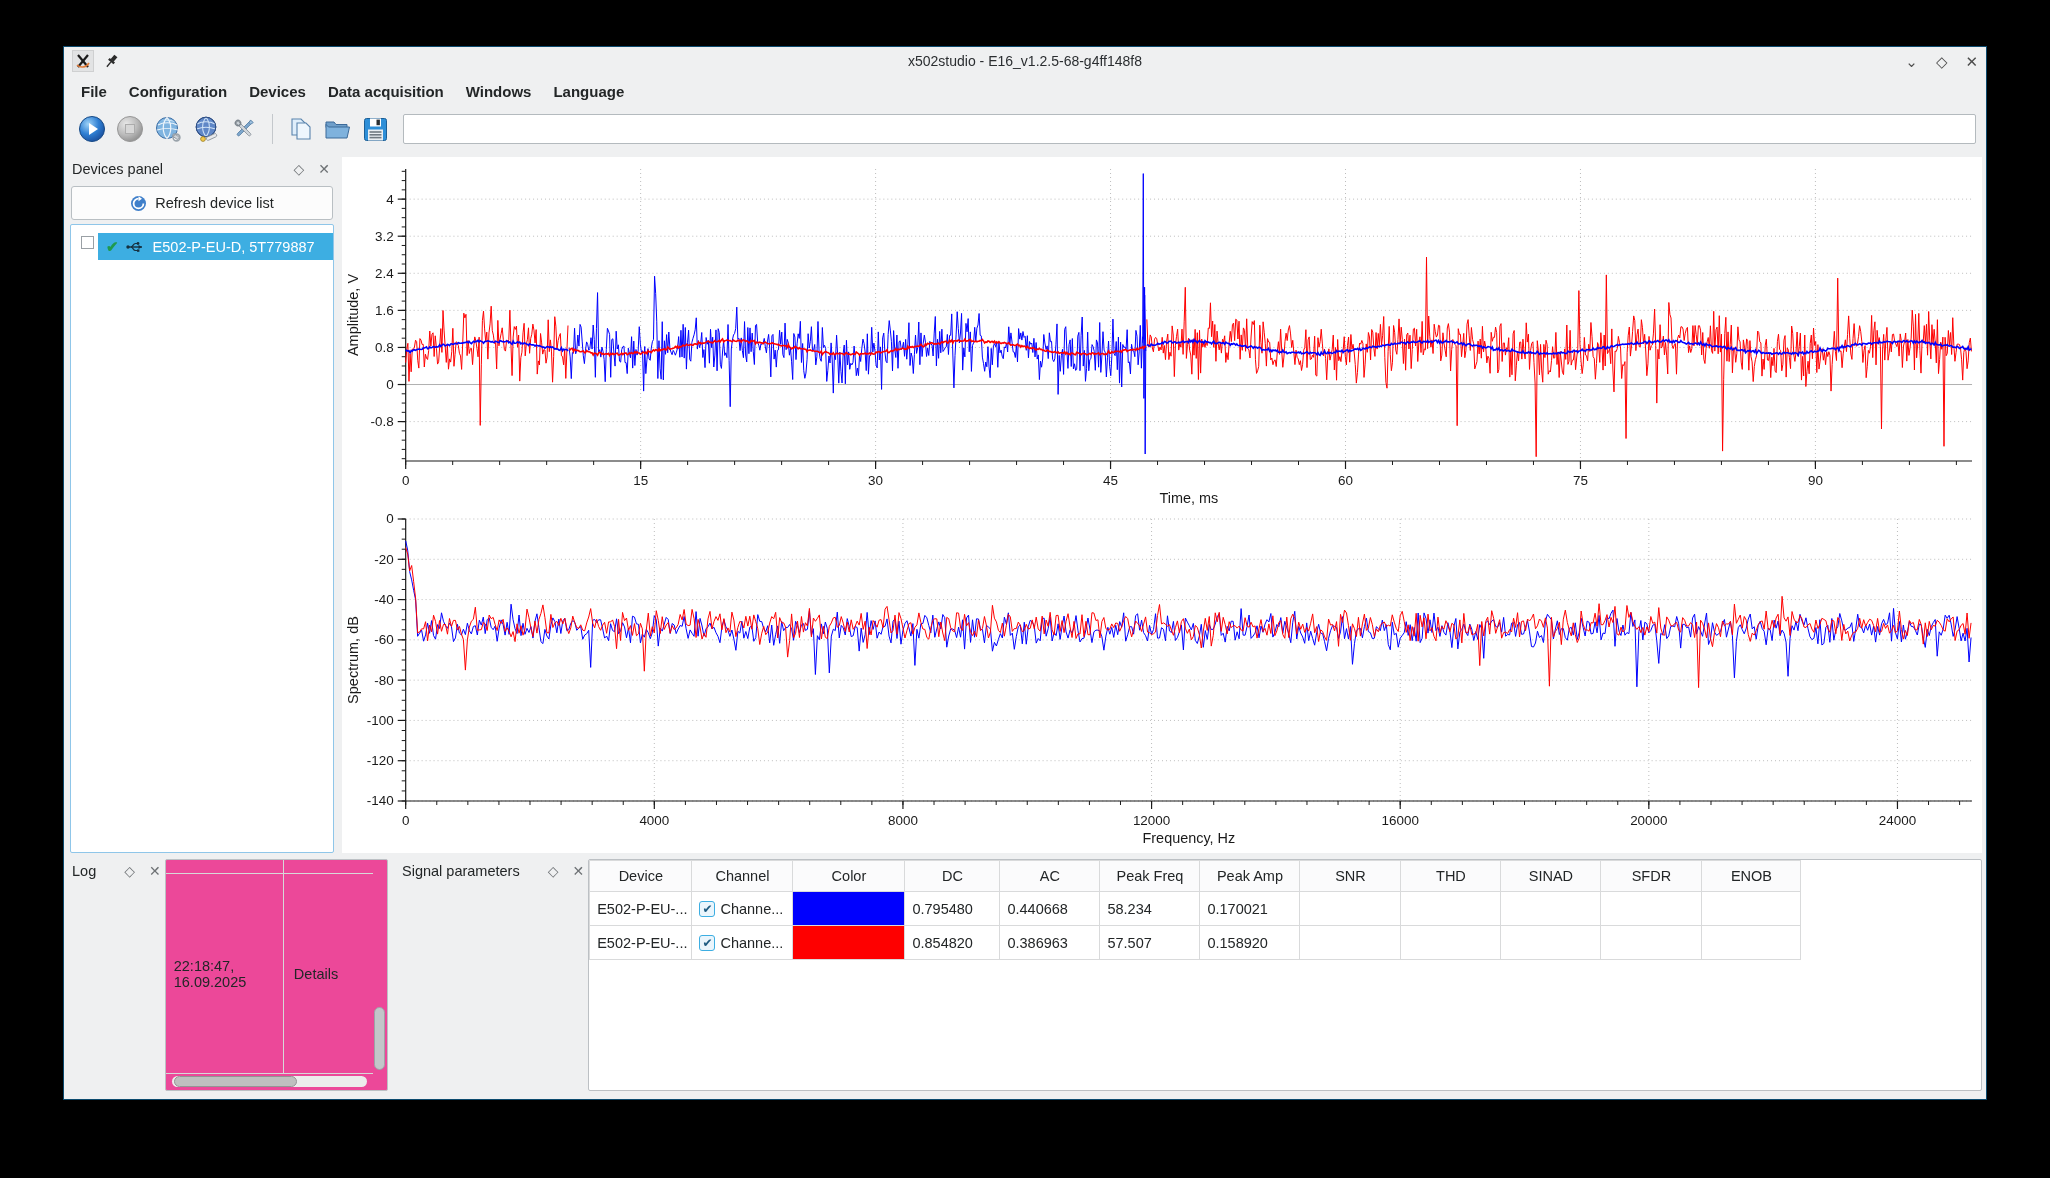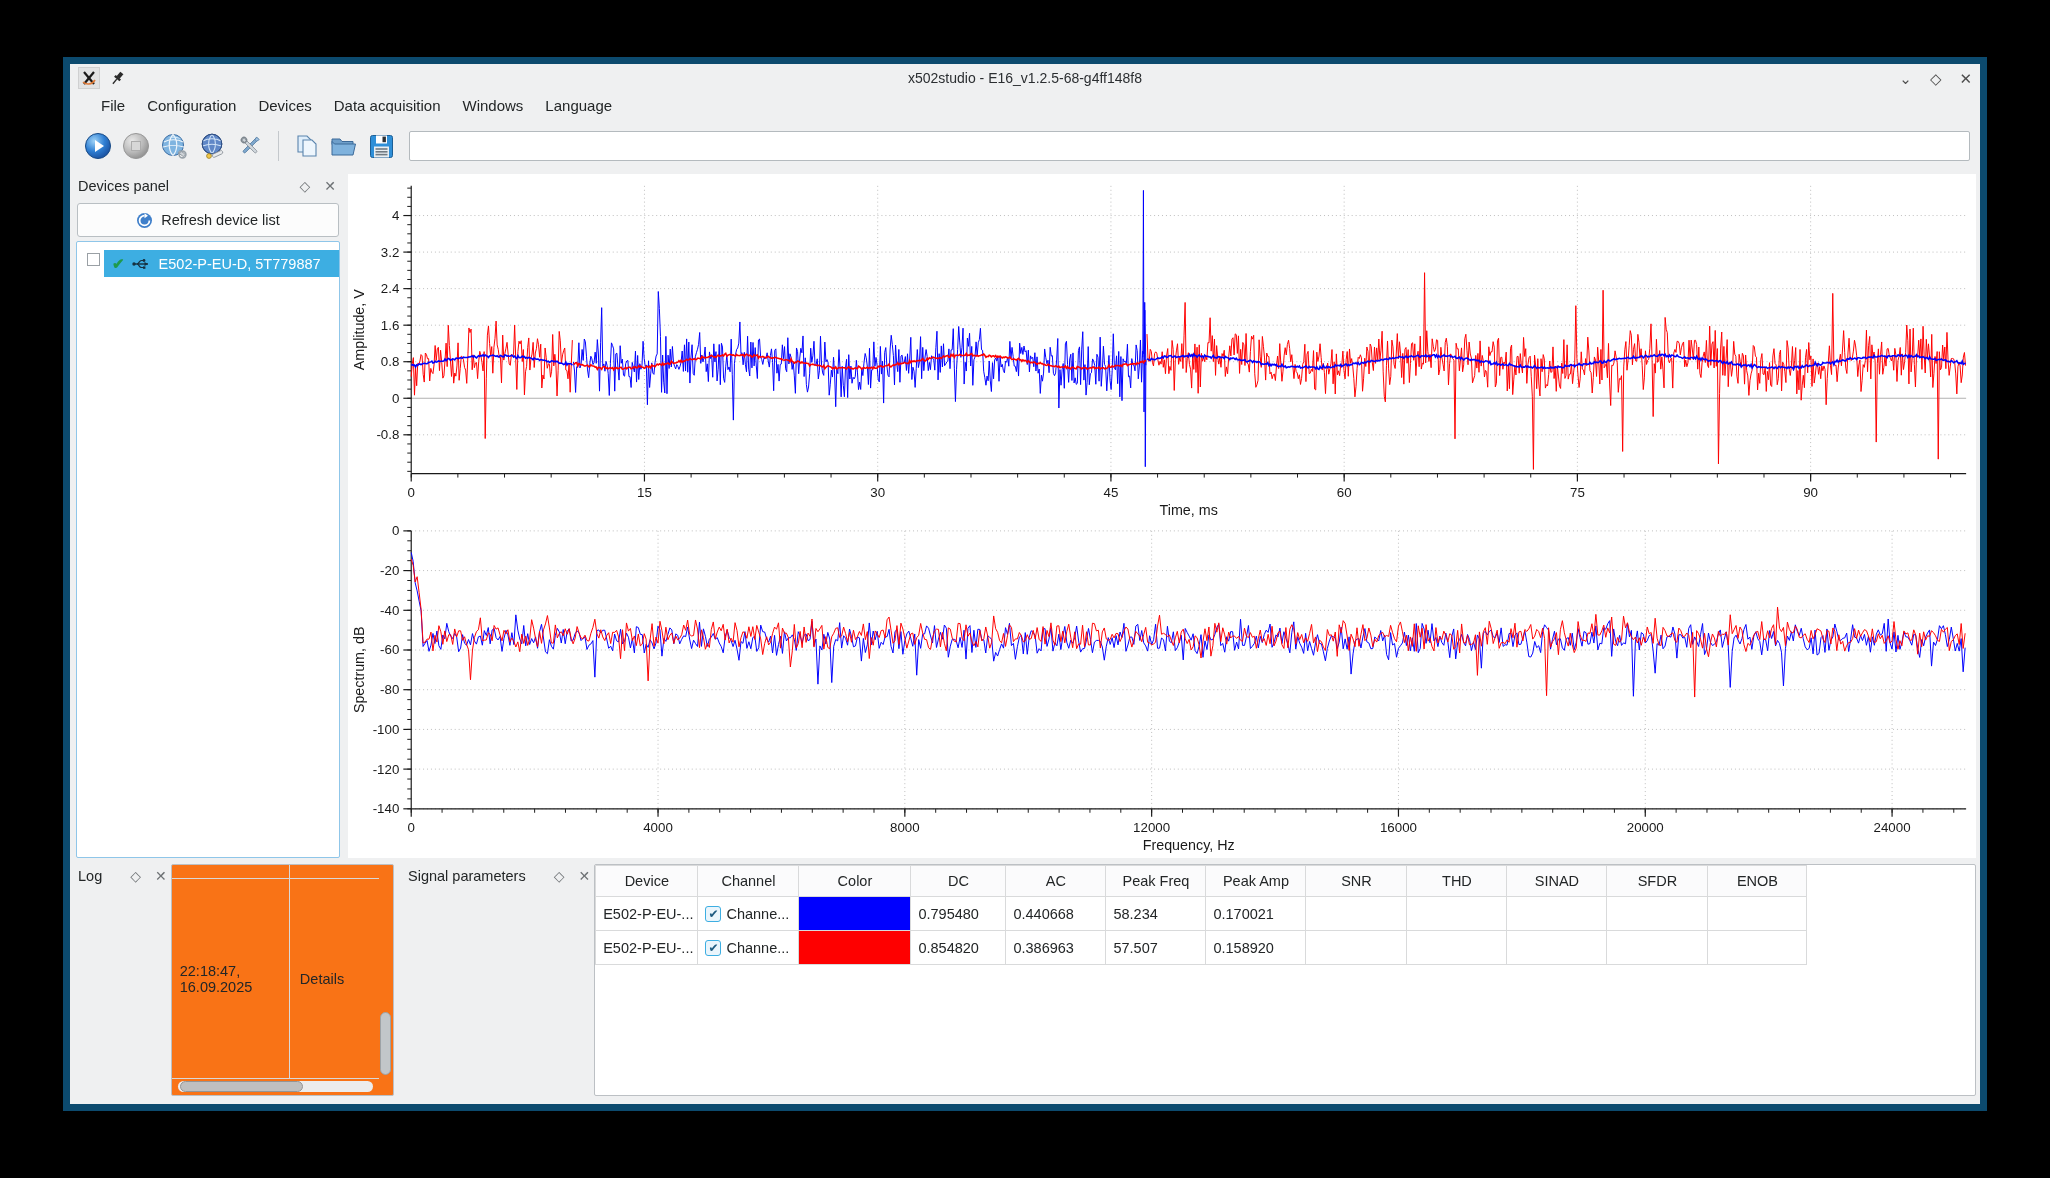--- a/index.html
+++ b/index.html
@@ -3,33 +3,33 @@
 <meta charset="utf-8">
 <style>
   * { box-sizing: border-box; }
   html,body { margin:0; padding:0; }
   body {
     width:2050px; height:1178px; background:#000;
     font-family:"Liberation Sans", sans-serif; position:relative; overflow:hidden;
     color:#232627;
   }
   .window {
-    position:absolute; left:63px; top:57px; width:1924px; height:1054px;
-    background:#eff0f1; border:7px solid #0c4a6e;
+    position:absolute; left:63px; top:46px; width:1924px; height:1054px;
+    background:#eff0f1; border:1px solid #0c4a6e;
     display:flex; flex-direction:column;
   }
   
   .titlebar { height:28px; display:flex; align-items:center; padding:0 8px; background:#eff0f1; }
   .titlebar-left { display:flex; align-items:center; gap:10px; width:220px; }
   .titlebar-title { flex:1; text-align:center; font-size:14px; color:#2b2e31; }
   .titlebar-right { width:220px; display:flex; justify-content:flex-end; align-items:center; gap:18px; color:#4d4d4d; font-size:15px; }
   .tb-btn { cursor:default; line-height:1; }
   .xlogo-btn { width:22px; height:22px; background:#e2e3e4; border:1px solid #cfd0d1; display:flex; align-items:center; justify-content:center; }
   
-  .menubar { height:32px; display:flex; padding-left:20px; font-size:15px; }
+  .menubar { height:32px; display:flex; align-items:center; padding-left:6px; font-size:15px;font-weight:bold; }
   .menu-item { padding:5px 11px; }
   
   .toolbar { height:46px; display:flex; align-items:center; padding:4px 10px 6px 10px; }
   .tool-btn { width:36px; height:34px; display:flex; align-items:center; justify-content:center; margin-right:2px; }
   .tool-sep { width:1px; height:30px; background:#c4c8cc; margin:0 8px; }
   .tool-input { flex:1; height:30px; background:#fff; border:1px solid #b4babe; border-radius:2px; margin-left:8px; }
   
   .main-row { flex:1; display:flex; padding:4px 4px 2px 6px; gap:8px; min-height:0; }
   .dock-header { height:24px; display:flex; align-items:center; font-size:14.5px; color:#232627; padding:0 4px 0 2px;gap:28px; }
   .dock-title { flex:1; }
@@ -41,21 +41,21 @@
   .tree-row { height:27px; display:flex; align-items:center; }
   .tree-checkbox { width:13px; height:13px; border:1px solid #9aa0a5; background:#fff; margin:0 4px 8px 10px; }
   .tree-sel { flex:1; align-self:stretch; background:#3daee2; color:#fff; display:flex; align-items:center; gap:7px; padding-left:8px; font-size:14.5px; }
   .check-glyph { color:#1f9a4d; font-weight:bold; font-size:15px; }
   
   .chart-stack { flex:1; background:#fff; display:flex; flex-direction:column; min-width:0; padding:2px 0 0 0; }
   .chart-stack svg { display:block; width:100%; }
   
   .bottom-row { height:244px; display:flex; gap:12px; padding:4px 4px 8px 6px; }
   .log-panel { width:318px; display:flex; flex-direction:row; }
-  .panel-body { flex:1; background:#f97316; border:1px solid #bcc0c4; border-radius:2px; position:relative; overflow:hidden; }
+  .panel-body { flex:1; background:#ec4899; border:1px solid #bcc0c4; border-radius:2px; position:relative; overflow:hidden; }
   .log-table { position:absolute; left:0; top:0; right:14px; bottom:16px; display:flex; flex-direction:column; }
   .log-head { height:14px; border-bottom:1px solid #d8d8d8; display:flex; }
   .log-head .c1 { width:57%; border-right:1px solid #d8d8d8; }
   .log-row { flex:1; display:flex; align-items:center; border-bottom:1px solid #d8d8d8; font-size:14.5px; }
   .log-row .c1 { width:57%; padding-left:8px; border-right:1px solid #d8d8d8; align-self:stretch; display:flex; align-items:center; }
   .log-row .c2 { padding-left:10px; }
   .vscroll { position:absolute; top:16px; right:2px; bottom:18px; width:11px; }
   .vscroll .thumb { position:absolute; left:0; right:0; bottom:2px; height:32%; background:#c2c6c9; border:1px solid #9da2a6; border-radius:6px; }
   .hscroll { position:absolute; left:6px; right:20px; bottom:3px; height:11px; background:#ececec; border-radius:6px; }
   .hscroll .thumb { position:absolute; left:2px; top:0; bottom:0; width:63%; background:#bfbfbf; border:1px solid #949494; border-radius:6px; }

